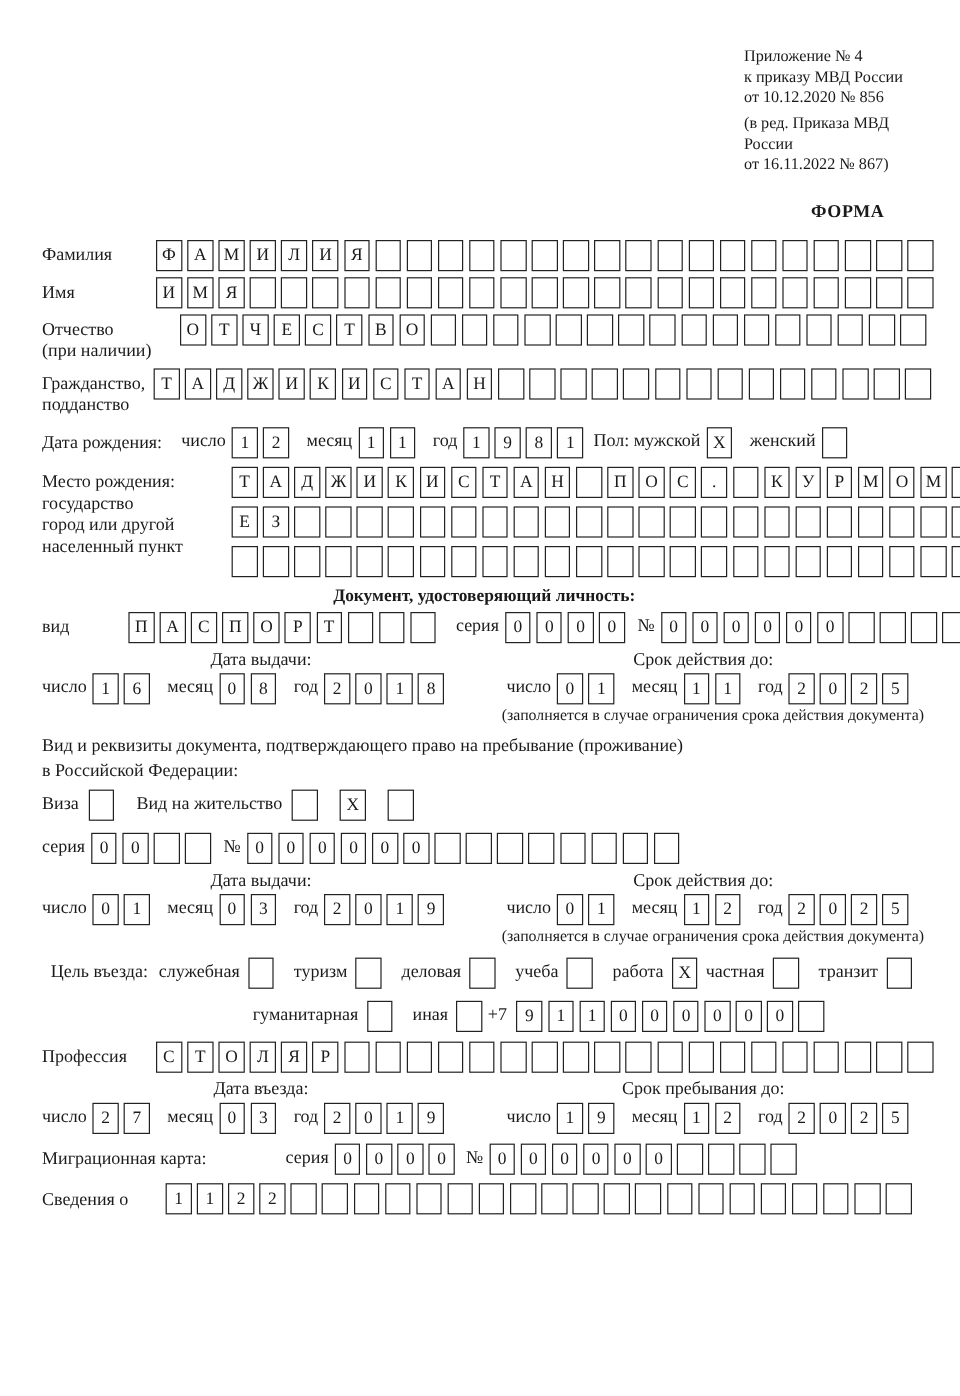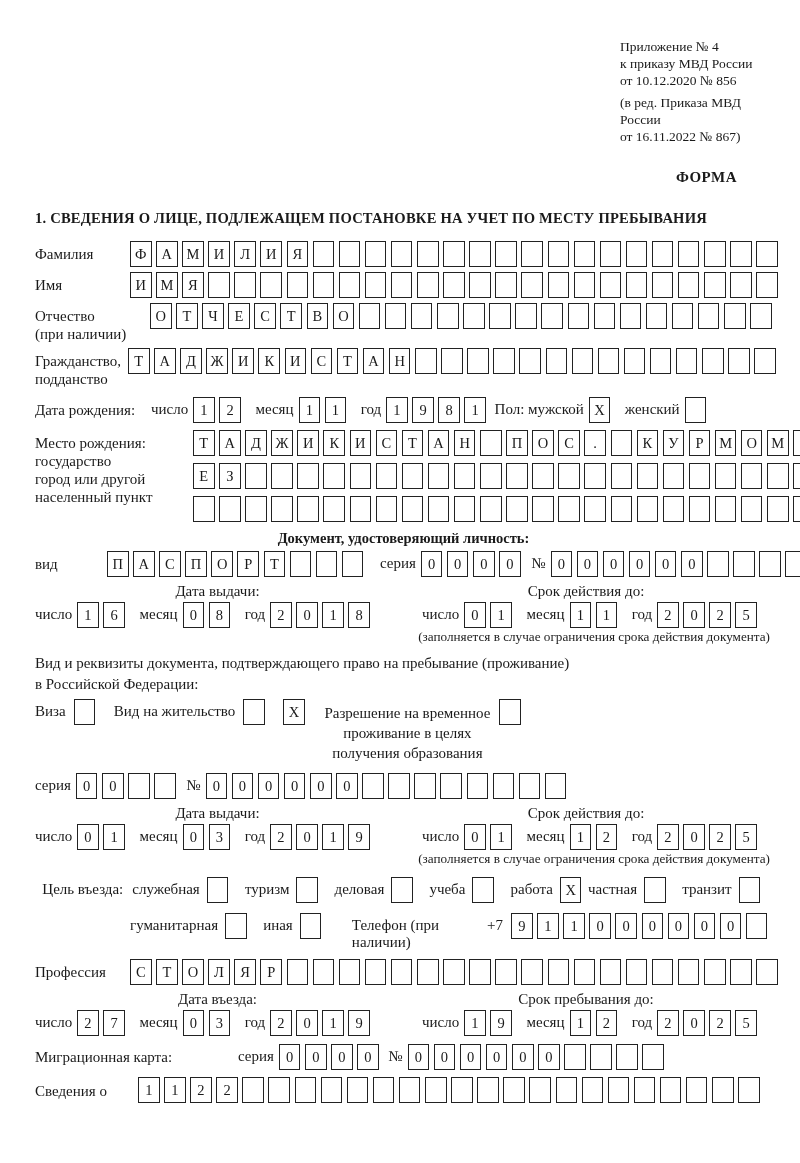--- a/index.html
+++ b/index.html
@@ -70,21 +70,20 @@
     <div>к приказу МВД России</div>
     <div>от 10.12.2020 № 856</div>
     <div class="gap"></div>
     <div>(в ред. Приказа МВД России</div>
     <div>от 16.11.2022 № 867)</div>
   </div>
 
   <div class="forma">ФОРМА</div>
 
 
-  <div class="section">1. СВЕДЕНИЯ О ЛИЦЕ, ПОДЛЕЖАЩЕМ ПОСТАНОВКЕ НА УЧЕТ ПО МЕСТУ ПРЕБЫВАНИЯ</div>
 
   <div class="row" style="margin-top:14px;">
     <div class="lbl w95">Фамилия</div>
     <div class="boxes">
         <div class="cell">Ф</div>
         <div class="cell">А</div>
         <div class="cell">М</div>
         <div class="cell">И</div>
         <div class="cell">Л</div>
         <div class="cell">И</div>
@@ -427,21 +426,20 @@
       <div class="boxes">
           <div class="cell"></div>
         </div>
     </div>
     <div class="opt">
       <div class="boxes">
           <div class="cell">X</div>
         </div>
     </div>
     <div class="opt" style="margin-right:0;">
-      <span class="opt-label c mw165">Разрешение на временное проживание в целях получения образования</span>
       <div class="boxes">
           <div class="cell"></div>
         </div>
     </div>
   </div>
 
   <div class="row" style="margin-top:10px;">
     <div class="dlbl">серия</div>
     <div class="boxes">
         <div class="cell">0</div>
@@ -548,21 +546,20 @@
 
   <div class="purpose indent2">
     <div class="plabel first">гуманитарная</div>
     <div class="boxes">
         <div class="cell"></div>
       </div>
     <div class="plabel">иная</div>
     <div class="boxes">
         <div class="cell"></div>
       </div>
-    <div class="phone-label">Телефон (при наличии)</div>
     <div class="plus7">+7</div>
     <div class="boxes">
         <div class="cell">9</div>
         <div class="cell">1</div>
         <div class="cell">1</div>
         <div class="cell">0</div>
         <div class="cell">0</div>
         <div class="cell">0</div>
         <div class="cell">0</div>
         <div class="cell">0</div>

